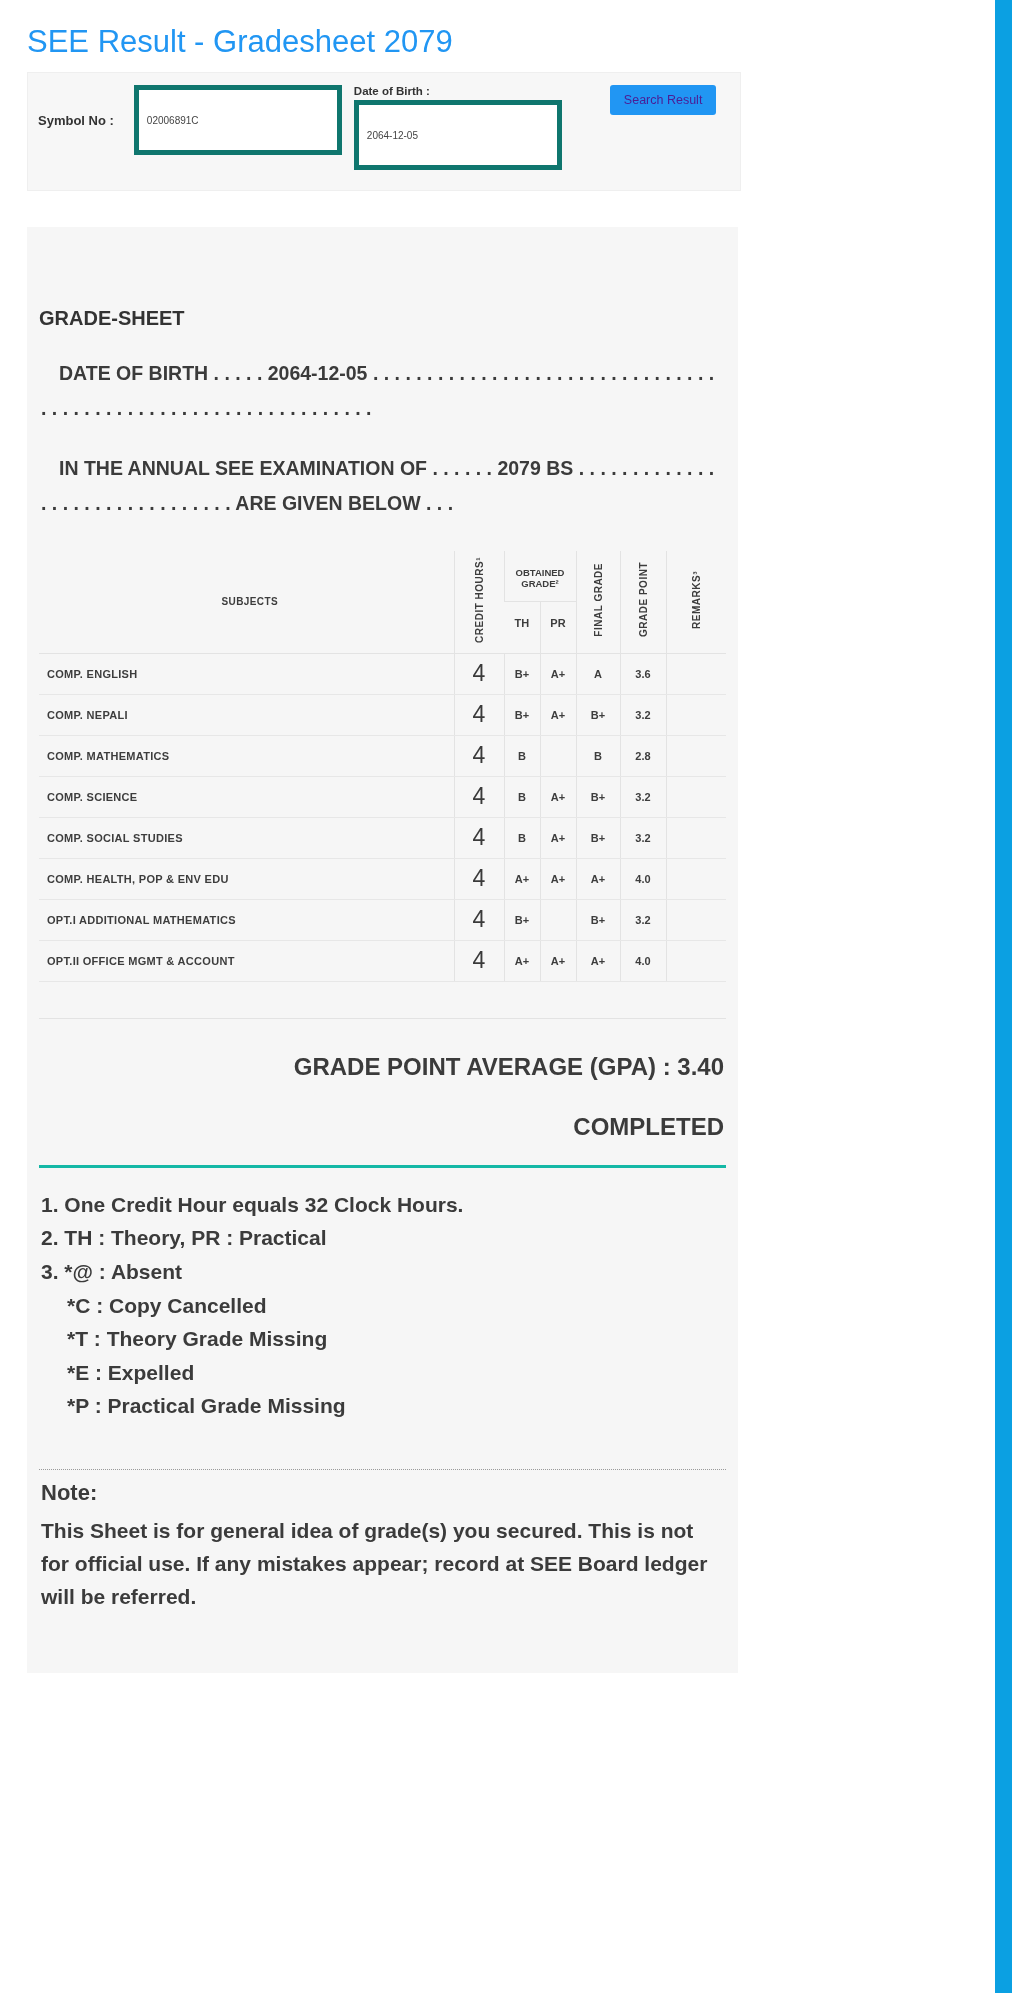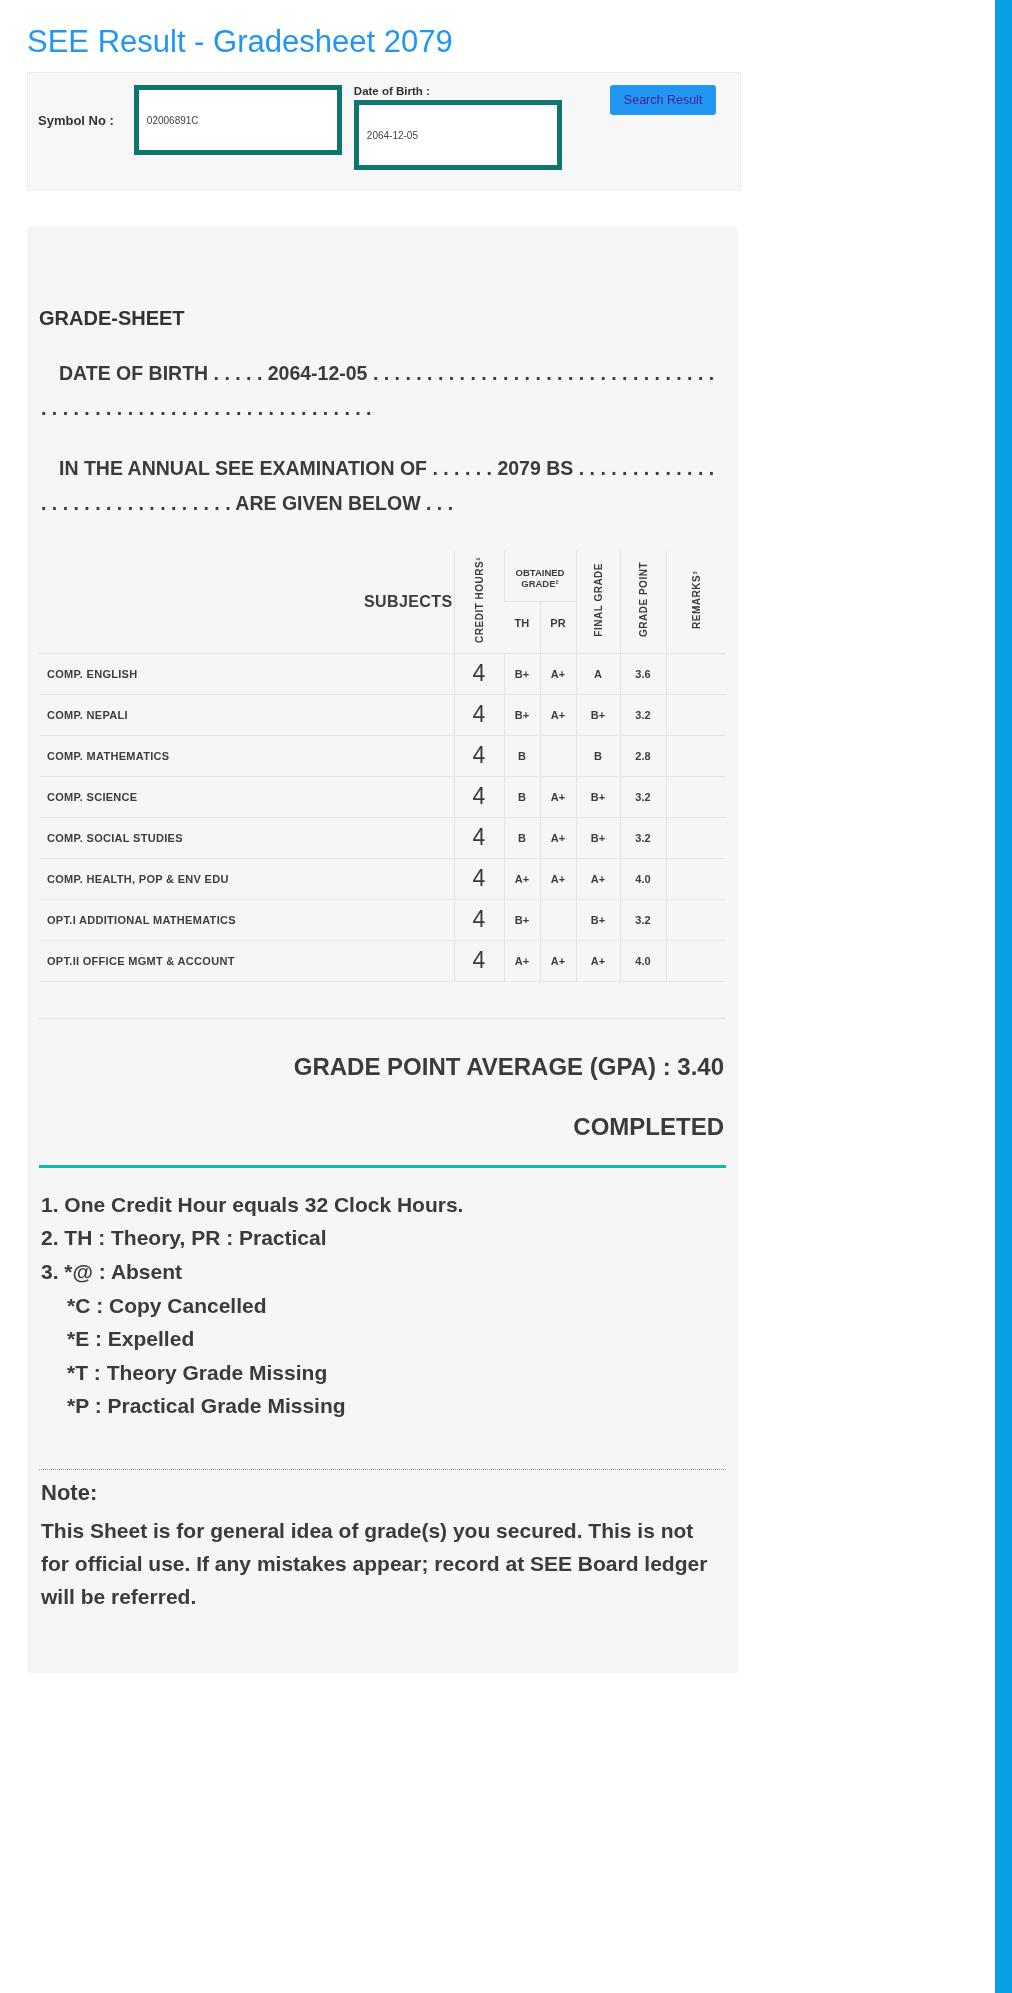--- a/index.html
+++ b/index.html
@@ -96,22 +96,22 @@
     padding:0 2px;
     text-indent:18px;
   }
   
   table.grades { width:100%; border-collapse:collapse; margin-top:30px; }
   .grades th, .grades td { border-left:1px solid #e3e3e3; }
   .grades th:first-child, .grades td:first-child { border-left:none; }
   .grades thead th { border-bottom:1px solid #e3e3e3; }
   .grades tbody td { border-bottom:1px solid #e7e7e7; }
   th.subjects {
-    text-align:right; vertical-align:middle;
-    font-size:16px; font-weight:bold; color:#3d3d3d;
+    text-align:center; vertical-align:middle;
+    font-size:10px; font-weight:bold; color:#3d3d3d;
     letter-spacing:0.4px; padding-left:8px;
   }
   th.rot { vertical-align:middle; padding:6px 0; }
   th.rot span {
     display:inline-block;
     writing-mode:vertical-rl;
     transform:rotate(180deg);
     font-size:10px; font-weight:bold; color:#3d3d3d;
     letter-spacing:0.5px;
     white-space:nowrap;
@@ -299,22 +299,22 @@
       </table>
 
       <div class="gpa-line">GRADE POINT AVERAGE (GPA) : 3.40</div>
       <div class="status-line">COMPLETED</div>
 
       <div class="footnotes">
         <div>1. One Credit Hour equals 32 Clock Hours.</div>
         <div>2. TH : Theory, PR : Practical</div>
         <div>3. *@ : Absent</div>
         <div class="sub">*C : Copy Cancelled</div>
+        <div class="sub">*T : Theory Grade Missing</div>
         <div class="sub">*E : Expelled</div>
-        <div class="sub">*T : Theory Grade Missing</div>
         <div class="sub">*P : Practical Grade Missing</div>
       </div>
 
       <hr class="dotted-divider">
 
       <div class="note-label">Note:</div>
       <div class="note-text">This Sheet is for general idea of grade(s) you secured. This is not for official use. If any mistakes appear; record at SEE Board ledger will be referred.</div>
 
     </div>
   </div>

